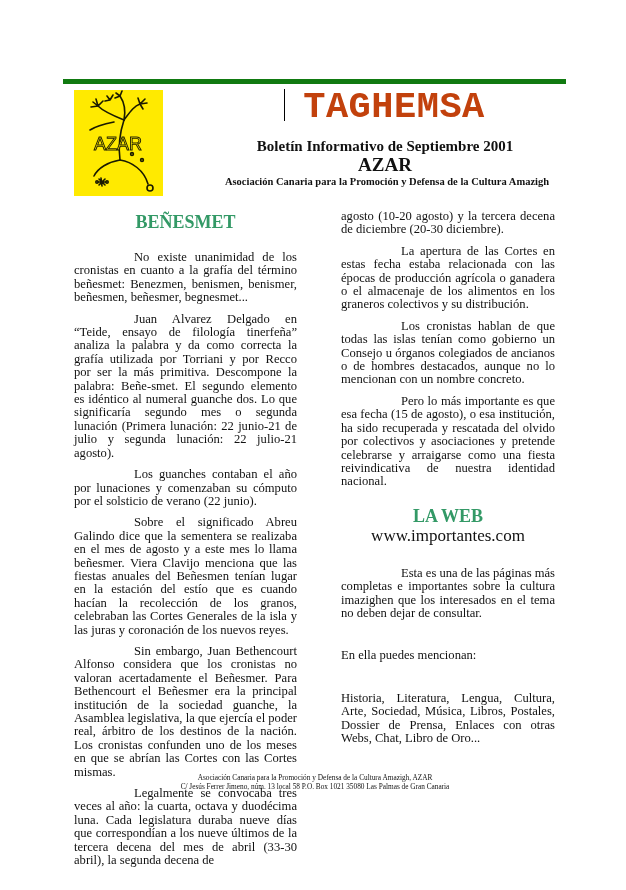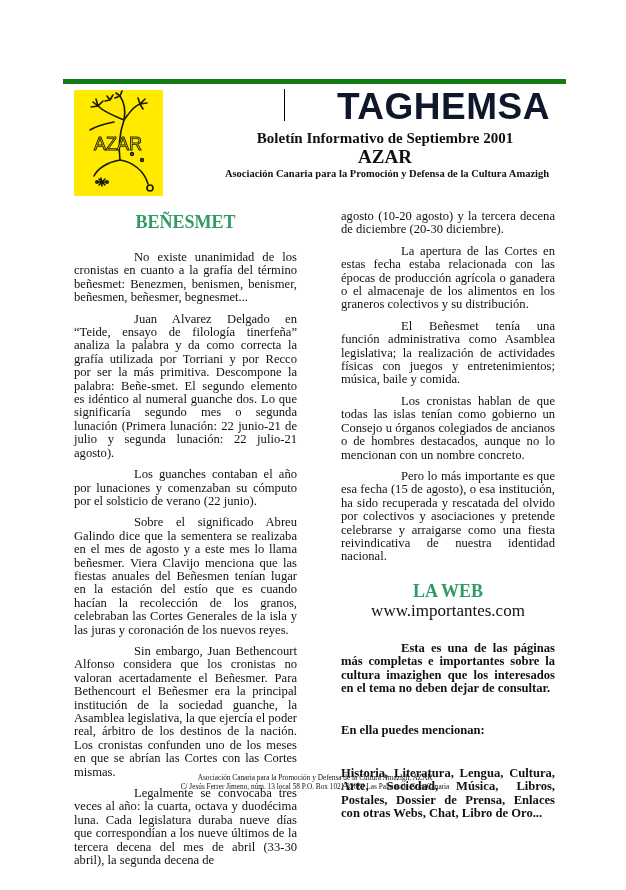--- a/index.html
+++ b/index.html
@@ -3,36 +3,36 @@
 <meta charset="utf-8">
 <style>
   html, body { margin: 0; padding: 0; background: #ffffff; }
   body { width: 626px; height: 890px; position: relative; overflow: hidden;
          font-family: "Liberation Serif", "DejaVu Serif", serif; color: #111; }
   .green-rule { position: absolute; left: 63px; top: 79px; width: 503px; height: 5px; background: #117a11; }
   .logo { position: absolute; left: 74px; top: 90px; width: 89px; height: 106px; background: #ffea00; }
   .logo svg { width: 100%; height: 100%; display: block; }
   .cursor { position: absolute; left: 284px; top: 89px; width: 1px; height: 32px; background: #000; }
   .masthead { position: absolute; left: 220px; top: 88px; width: 330px; text-align: center; }
-  .title { font-family: Liberation Sans, sans-serif; font-weight: bold;
-           font-size: 37px; line-height: 38px; color: #0f172a; letter-spacing: 0.5px; margin-left: 18px; text-align: right; }
-  .subtitle { font-weight: bold; font-size: 15px; line-height: 18px; margin-top: 3px; }
+  .title { font-family: Liberation Mono, monospace; font-weight: bold;
+           font-size: 37px; line-height: 38px; color: #c2410c; letter-spacing: 0.5px; margin-left: 18px; }
+  .subtitle { font-weight: bold; font-size: 15px; line-height: 18px; margin-top: 11px; }
   .org { font-weight: bold; font-size: 19px; line-height: 20px; }
   .orgfull { font-weight: bold; font-size: 10.5px; line-height: 14px; margin-left: 4px; white-space: nowrap; }
 
   .col { position: absolute; font-size: 12.6px; line-height: 13.4px; text-align: justify; }
   .col p { margin: 8px; }
   .col p.indent { text-indent: 60px; }
   .left { left: 66px; top: 215px; width: 239px; }
   .right { left: 333px; top: 202px; width: 230px; }
   .section-heading { color: #339966; font-weight: bold; font-size: 18px; text-align: center;
                      margin: 0 0 22px 0; line-height: 14px; }
   .right .section-heading { margin: 20px 0 4px 0; }
   .url { text-align: center; font-size: 17px; line-height: 18px; margin-bottom: 22px; }
-  .bold { font-weight: bold; }
+  .bold { font-weight: normal; }
   .gap { height: 13px; }
 
   .footer { position: absolute; left: 120px; top: 773px; width: 390px; text-align: center;
             font-size: 7.3px; line-height: 9.3px; white-space: nowrap; }
 </style>
 </head>
 <body>
 
 <div class="green-rule"></div>
 
@@ -76,21 +76,20 @@
   <p class="indent">Juan Alvarez Delgado en “Teide, ensayo de filología tinerfeña” analiza la palabra y da como correcta la grafía utilizada por Torriani y por Recco por ser la más primitiva. Descompone la palabra: Beñe-smet. El segundo elemento es idéntico al numeral guanche dos. Lo que significaría segundo mes o segunda lunación (Primera lunación: 22 junio-21 de julio y segunda lunación: 22 julio-21 agosto).</p>
   <p class="indent">Los guanches contaban el año por lunaciones y comenzaban su cómputo por el solsticio de verano (22 junio).</p>
   <p class="indent">Sobre el significado Abreu Galindo dice que la sementera se realizaba en el mes de agosto y a este mes lo llama beñesmer. Viera Clavijo menciona que las fiestas anuales del Beñesmen tenían lugar en la estación del estío que es cuando hacían la recolección de los granos, celebraban las Cortes Generales de la isla y las juras y coronación de los nuevos reyes.</p>
   <p class="indent">Sin embargo, Juan Bethencourt Alfonso considera que los cronistas no valoran acertadamente el Beñesmer. Para Bethencourt el Beñesmer era la principal institución de la sociedad guanche, la Asamblea legislativa, la que ejercía el poder real, árbitro de los destinos de la nación. Los cronistas confunden uno de los meses en que se abrían las Cortes con las Cortes mismas.</p>
   <p class="indent">Legalmente se convocaba  tres veces al año: la cuarta, octava y duodécima luna. Cada legislatura duraba nueve días que correspondían a los nueve últimos de la tercera decena del mes de abril (33-30 abril), la segunda decena de</p>
 </div>
 
 <div class="col right">
   <p>agosto (10-20 agosto) y la tercera decena de diciembre (20-30 diciembre).</p>
   <p class="indent">La apertura de las Cortes en estas fecha estaba relacionada con las épocas de producción agrícola o ganadera o el almacenaje de los alimentos en los graneros colectivos y su distribución.</p>
-  <p class="indent">El Beñesmet tenía una función administrativa como Asamblea legislativa; la realización de actividades físicas con juegos y entretenimientos; música, baile y comida.</p>
   <p class="indent">Los cronistas hablan de que todas las islas tenían como gobierno un Consejo u órganos colegiados de ancianos o de hombres destacados, aunque no lo mencionan con un nombre concreto.</p>
   <p class="indent">Pero lo más importante es que esa fecha (15 de agosto), o esa institución, ha sido recuperada y rescatada del olvido por colectivos y asociaciones y pretende celebrarse y arraigarse como una fiesta reivindicativa de nuestra identidad nacional.</p>
   <div class="section-heading">LA WEB</div>
   <div class="url">www.importantes.com</div>
   <p class="indent bold">Esta es una de las páginas más completas e importantes sobre la cultura imazighen que los interesados en el tema no deben dejar de consultar.</p>
   <div class="gap"></div>
   <p class="bold">En ella puedes mencionan:</p>
   <div class="gap"></div>
   <p class="bold">Historia, Literatura, Lengua, Cultura, Arte, Sociedad, Música, Libros, Postales, Dossier de Prensa, Enlaces con otras Webs, Chat, Libro de Oro...</p>
 </div>

